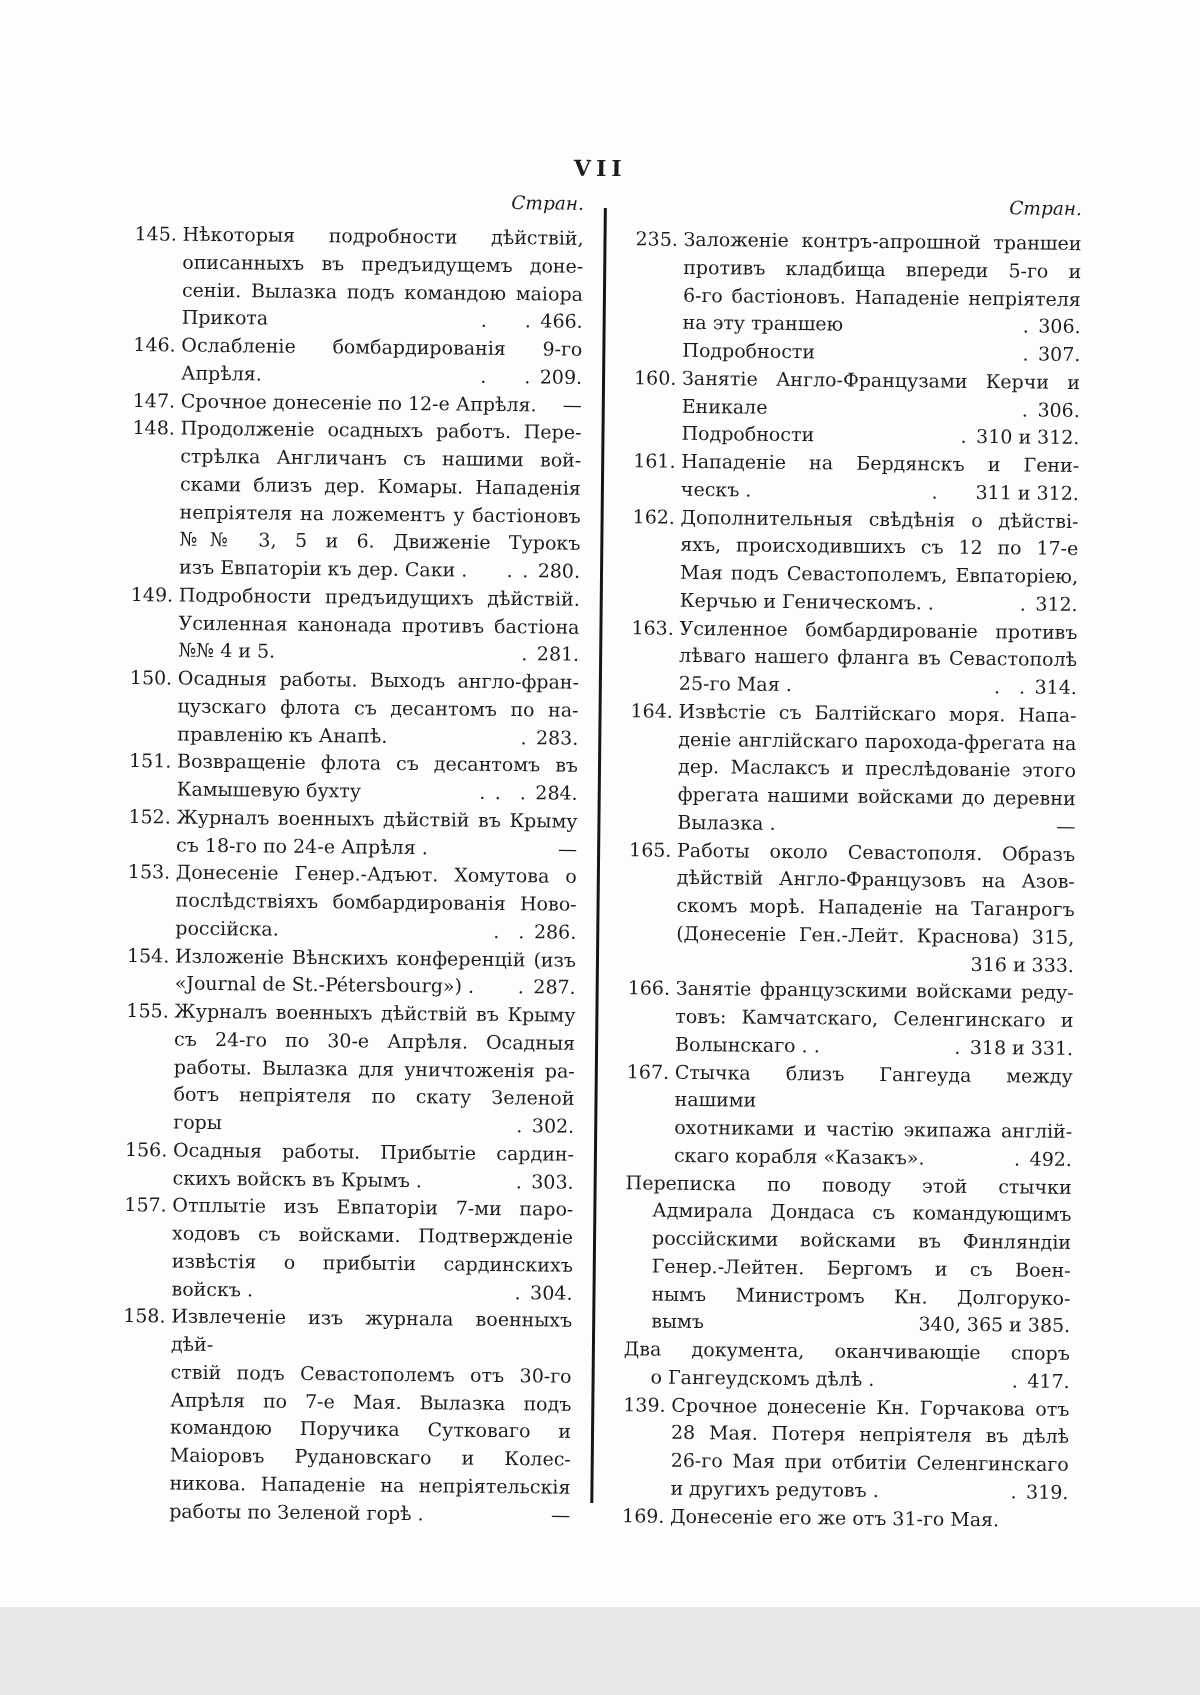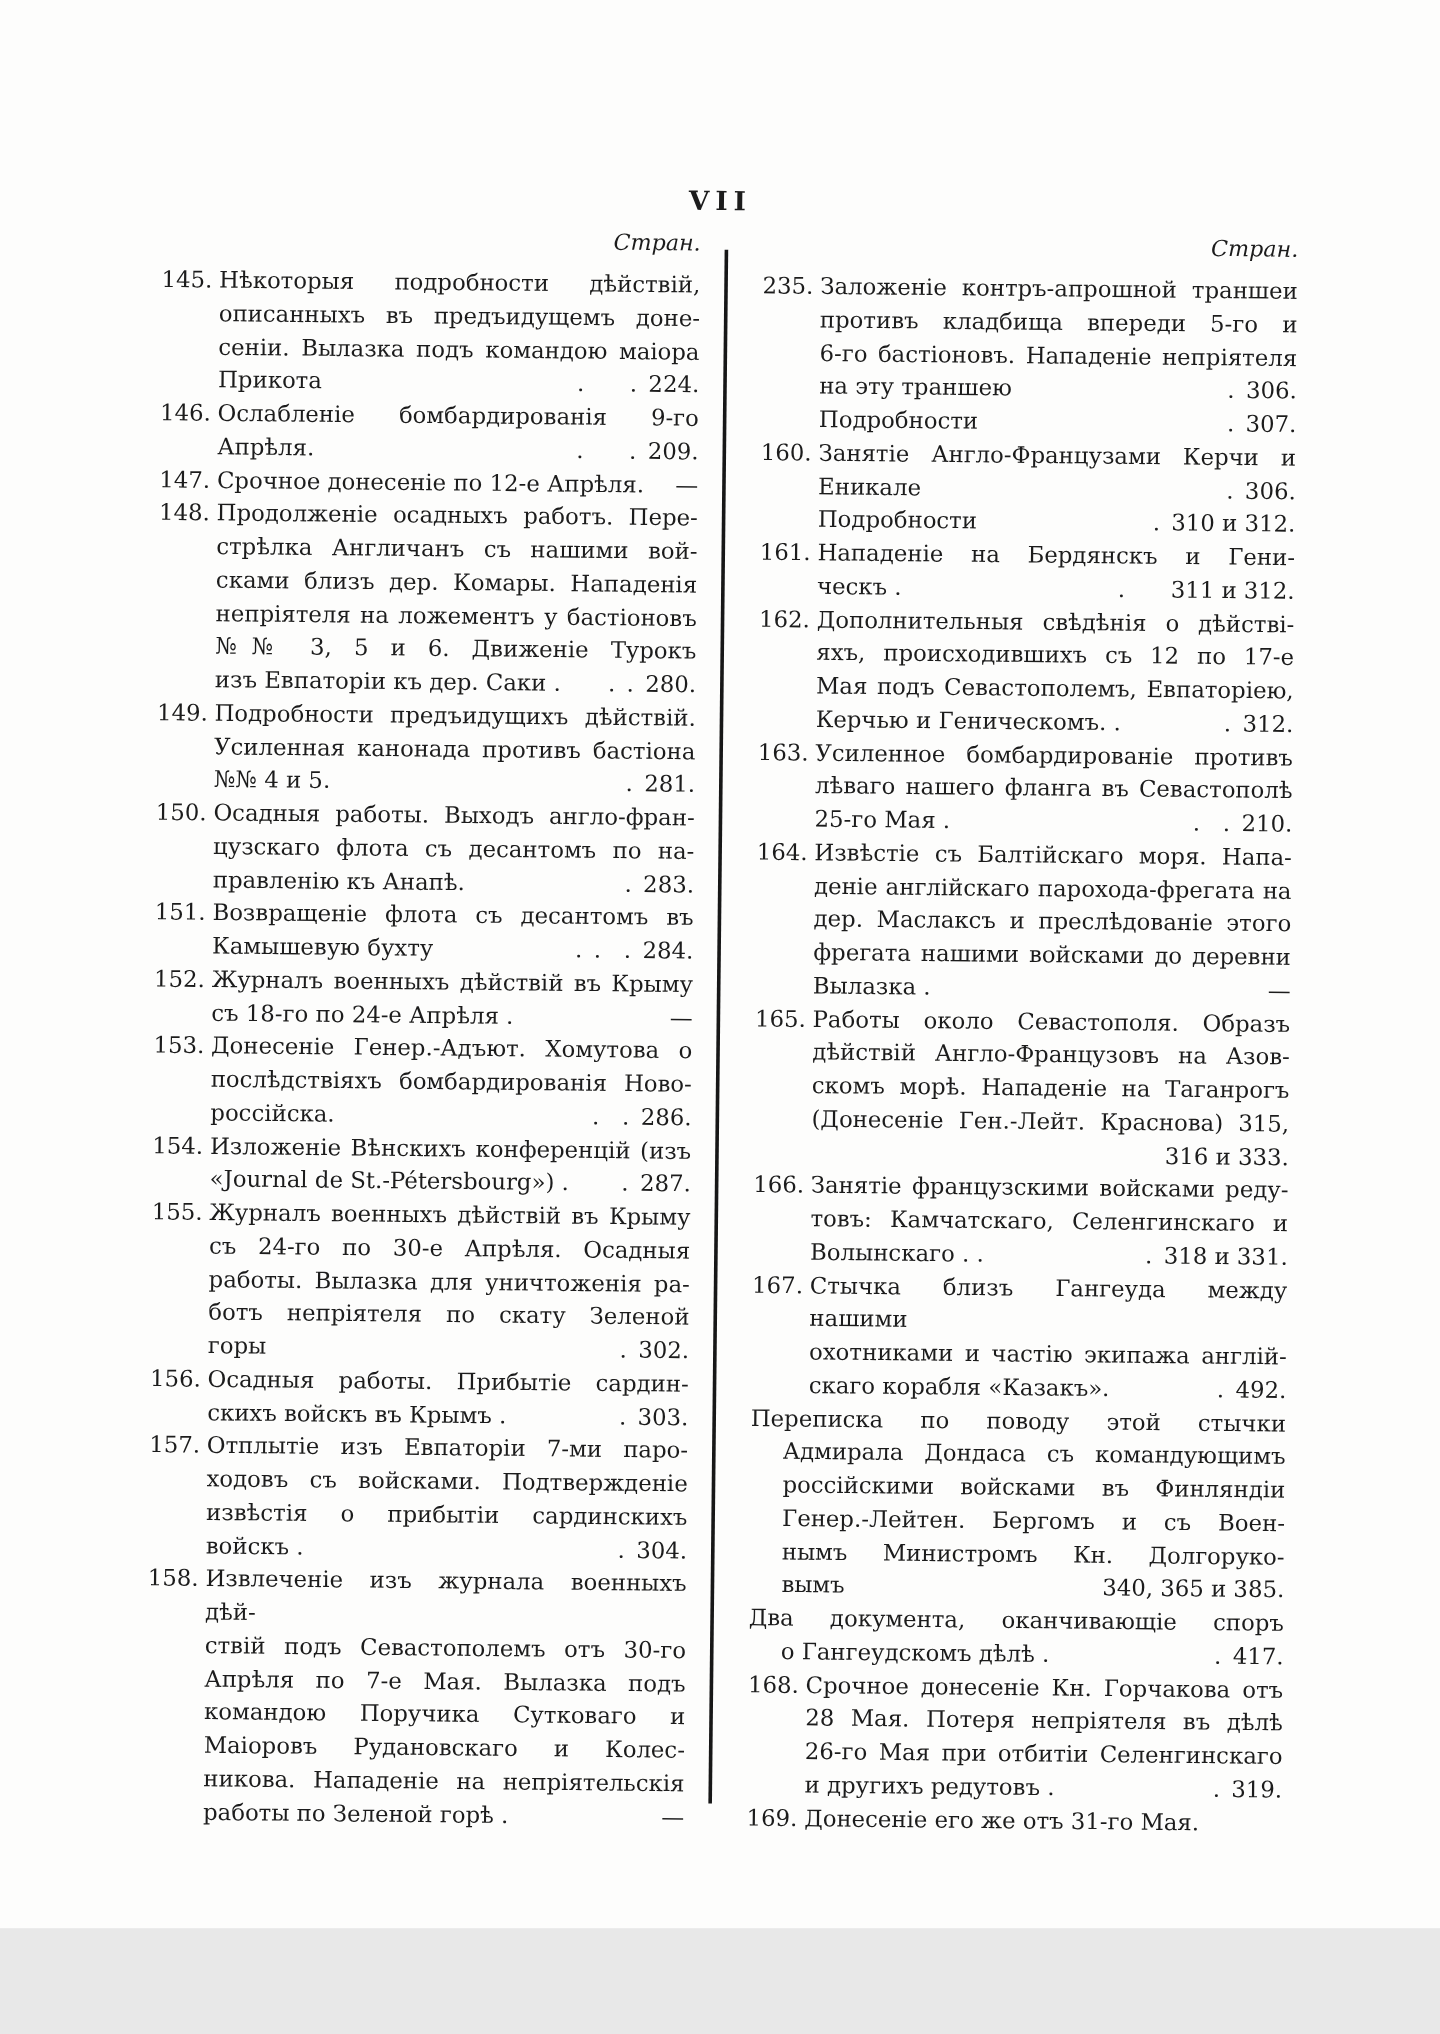--- a/index.html
+++ b/index.html
@@ -59,21 +59,21 @@
               <span class="t">Нѣкоторыя подробности дѣйствій,</span>
             </div>
             <div class="line cont">
               <span class="t">описанныхъ въ предъидущемъ доне-</span>
             </div>
             <div class="line cont">
               <span class="t">сеніи. Вылазка подъ командою маіора</span>
             </div>
             <div class="line cont haspage">
               <span class="t">Прикота</span>
-              <span class="p">.  . 224.</span>
+              <span class="p">.  . 466.</span>
             </div>
           </div>
           <div class="entry">
             <div class="line first">
               <span class="num">146.</span>
               <span class="t">Ослабленіе бомбардированія 9-го</span>
             </div>
             <div class="line cont haspage">
               <span class="t">Апрѣля.</span>
               <span class="p">.  . 209.</span>
@@ -318,21 +318,21 @@
           <div class="entry">
             <div class="line first">
               <span class="num">163.</span>
               <span class="t">Усиленное бомбардированіе противъ</span>
             </div>
             <div class="line cont">
               <span class="t">лѣваго нашего фланга въ Севастополѣ</span>
             </div>
             <div class="line cont haspage">
               <span class="t">25-го Мая .</span>
-              <span class="p">. . 210.</span>
+              <span class="p">. . 314.</span>
             </div>
           </div>
           <div class="entry">
             <div class="line first">
               <span class="num">164.</span>
               <span class="t">Извѣстіе съ Балтійскаго моря. Напа-</span>
             </div>
             <div class="line cont">
               <span class="t">деніе англійскаго парохода-фрегата на</span>
             </div>
@@ -417,21 +417,21 @@
             <div class="line first">
               <span class="t">Два документа, оканчивающіе споръ</span>
             </div>
             <div class="line cont haspage">
               <span class="t">о Гангеудскомъ дѣлѣ .</span>
               <span class="p">. 417.</span>
             </div>
           </div>
           <div class="entry">
             <div class="line first">
-              <span class="num">168.</span>
+              <span class="num">139.</span>
               <span class="t">Срочное донесеніе Кн. Горчакова отъ</span>
             </div>
             <div class="line cont">
               <span class="t">28 Мая. Потеря непріятеля въ дѣлѣ</span>
             </div>
             <div class="line cont">
               <span class="t">26-го Мая при отбитіи Селенгинскаго</span>
             </div>
             <div class="line cont haspage">
               <span class="t">и другихъ редутовъ .</span>

